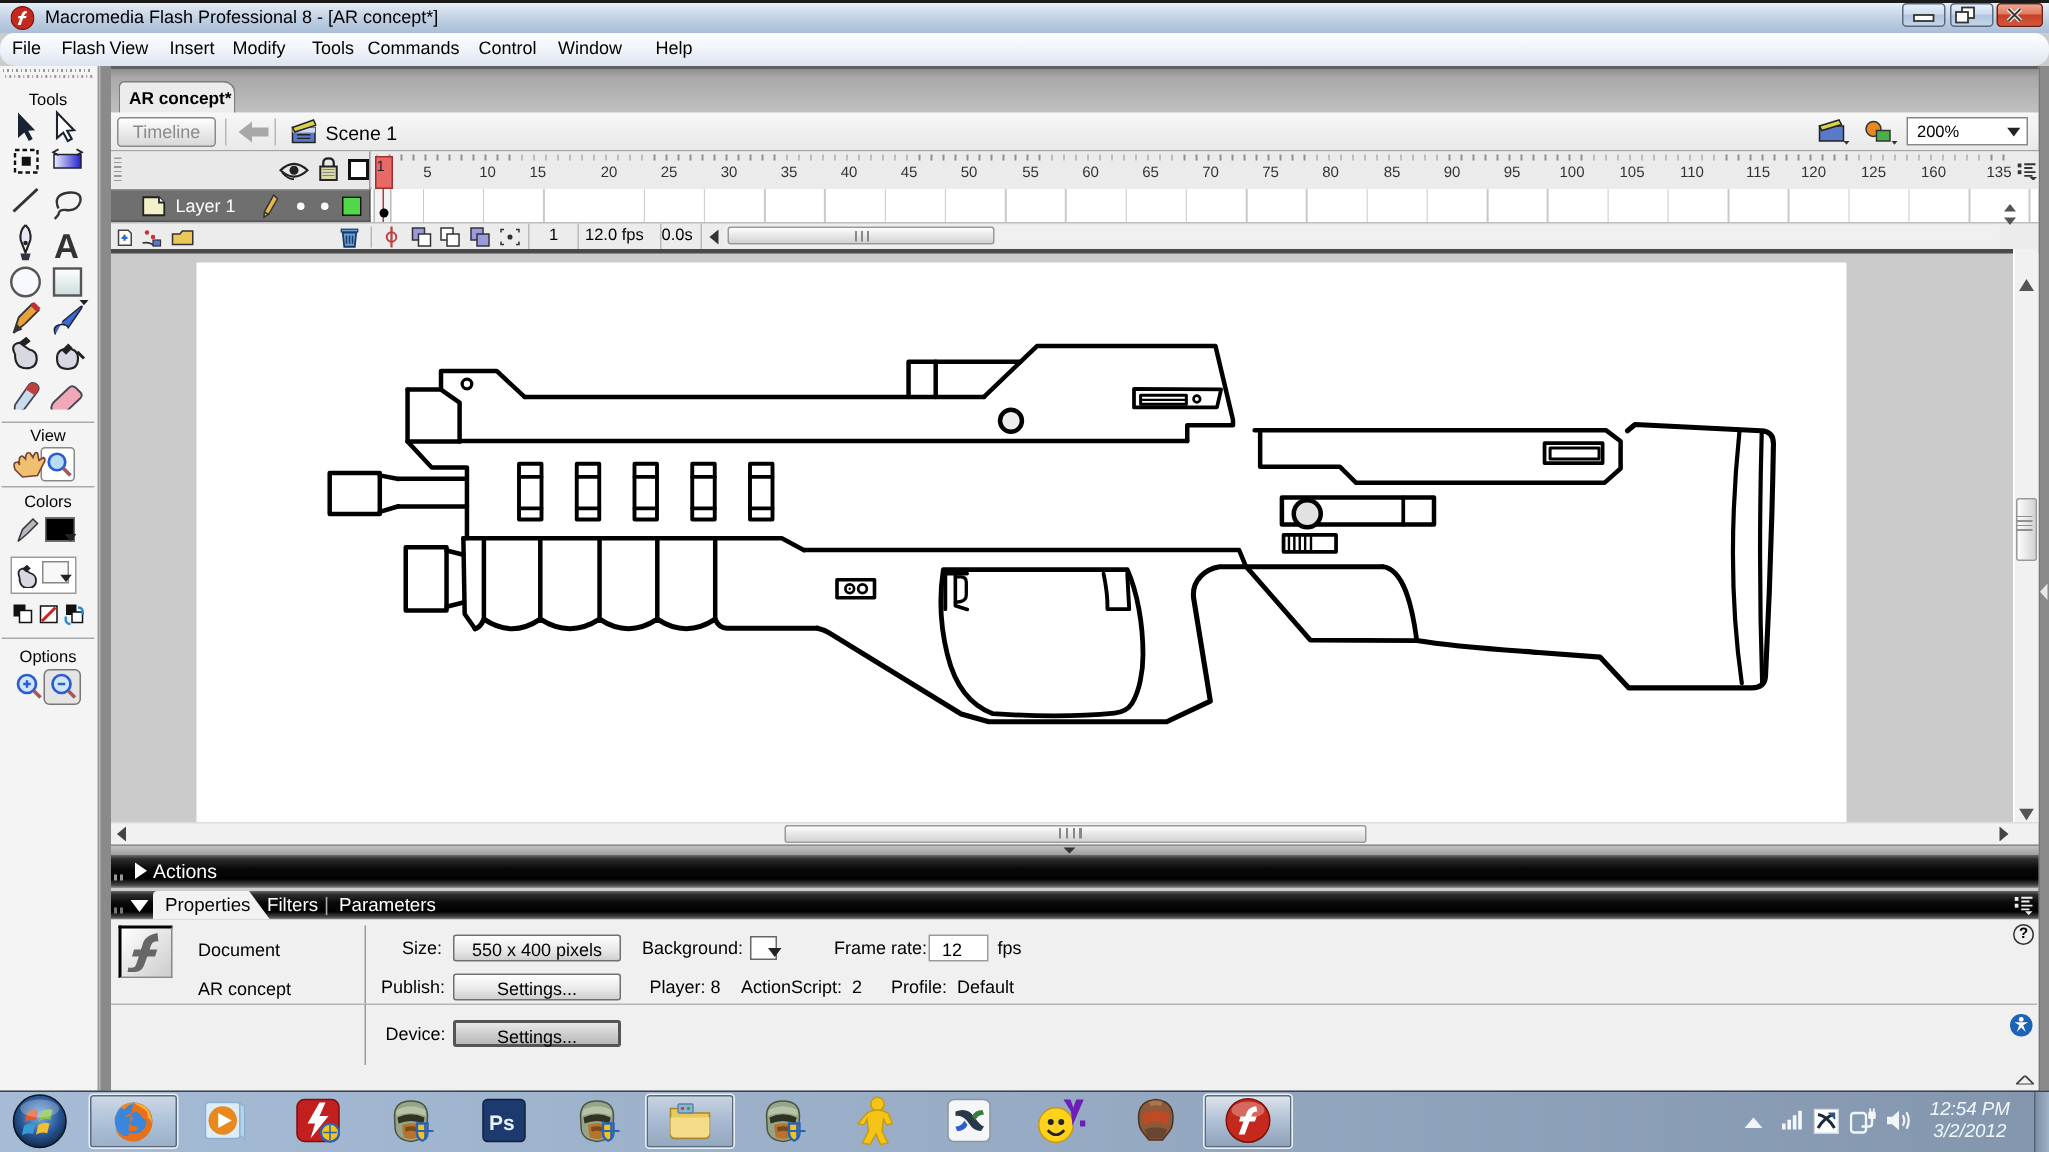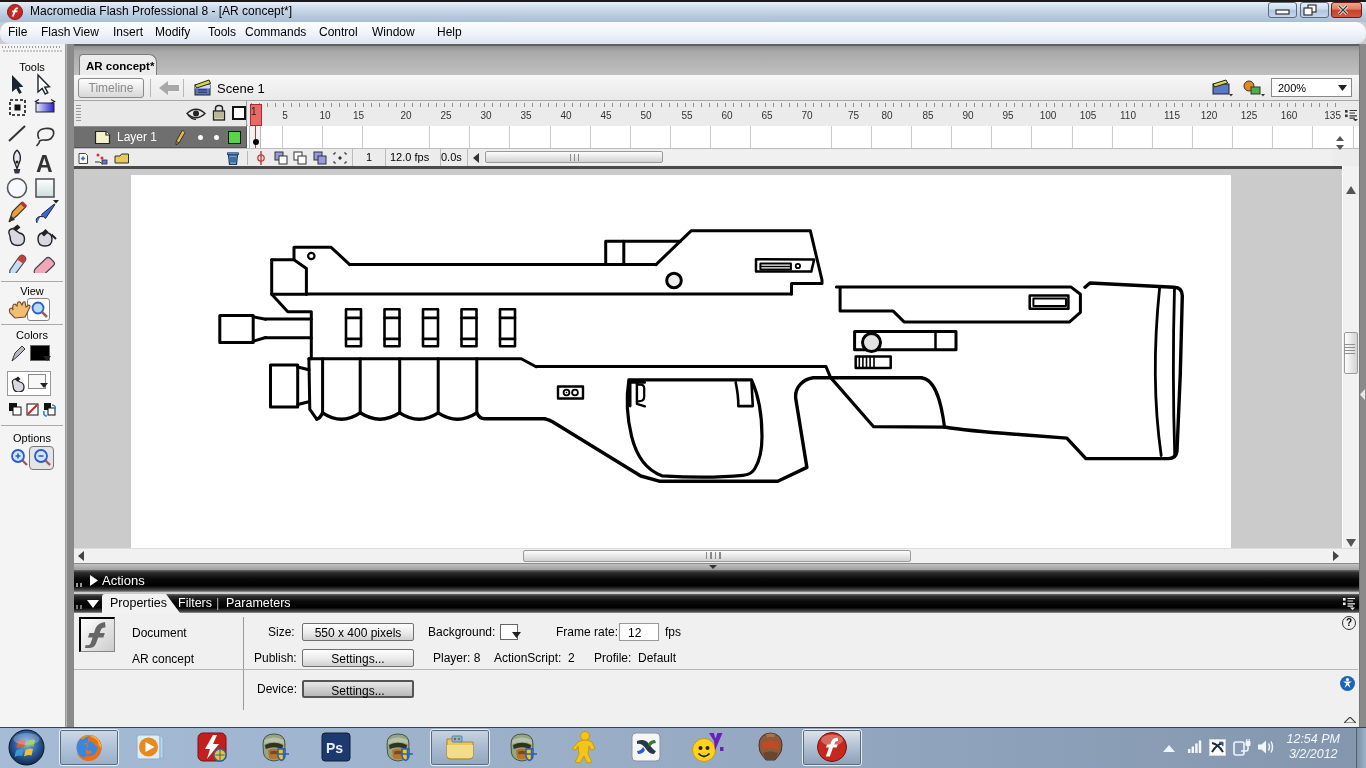--- a/index.html
+++ b/index.html
@@ -288,21 +288,21 @@
         <span class="tlnum" style="left:186px;top:9px;width:24px;text-align:center">25</span>
         <span class="tlnum" style="left:226px;top:9px;width:24px;text-align:center">30</span>
         <span class="tlnum" style="left:266px;top:9px;width:24px;text-align:center">35</span>
         <span class="tlnum" style="left:306px;top:9px;width:24px;text-align:center">40</span>
         <span class="tlnum" style="left:346px;top:9px;width:24px;text-align:center">45</span>
         <span class="tlnum" style="left:386px;top:9px;width:24px;text-align:center">50</span>
         <span class="tlnum" style="left:427px;top:9px;width:24px;text-align:center">55</span>
         <span class="tlnum" style="left:467px;top:9px;width:24px;text-align:center">60</span>
         <span class="tlnum" style="left:507px;top:9px;width:24px;text-align:center">65</span>
         <span class="tlnum" style="left:547px;top:9px;width:24px;text-align:center">70</span>
-        <span class="tlnum" style="left:587px;top:9px;width:24px;text-align:right">75</span>
+        <span class="tlnum" style="left:587px;top:9px;width:24px;text-align:center">75</span>
         <span class="tlnum" style="left:627px;top:9px;width:24px;text-align:center">80</span>
         <span class="tlnum" style="left:668px;top:9px;width:24px;text-align:center">85</span>
         <span class="tlnum" style="left:708px;top:9px;width:24px;text-align:center">90</span>
         <span class="tlnum" style="left:748px;top:9px;width:24px;text-align:center">95</span>
         <span class="tlnum" style="left:788px;top:9px;width:24px;text-align:center">100</span>
         <span class="tlnum" style="left:828px;top:9px;width:24px;text-align:center">105</span>
         <span class="tlnum" style="left:868px;top:9px;width:24px;text-align:center">110</span>
         <span class="tlnum" style="left:908px;top:9px;width:24px;text-align:right">115</span>
         <span class="tlnum" style="left:949px;top:9px;width:24px;text-align:center">120</span>
         <span class="tlnum" style="left:989px;top:9px;width:24px;text-align:center">125</span>

